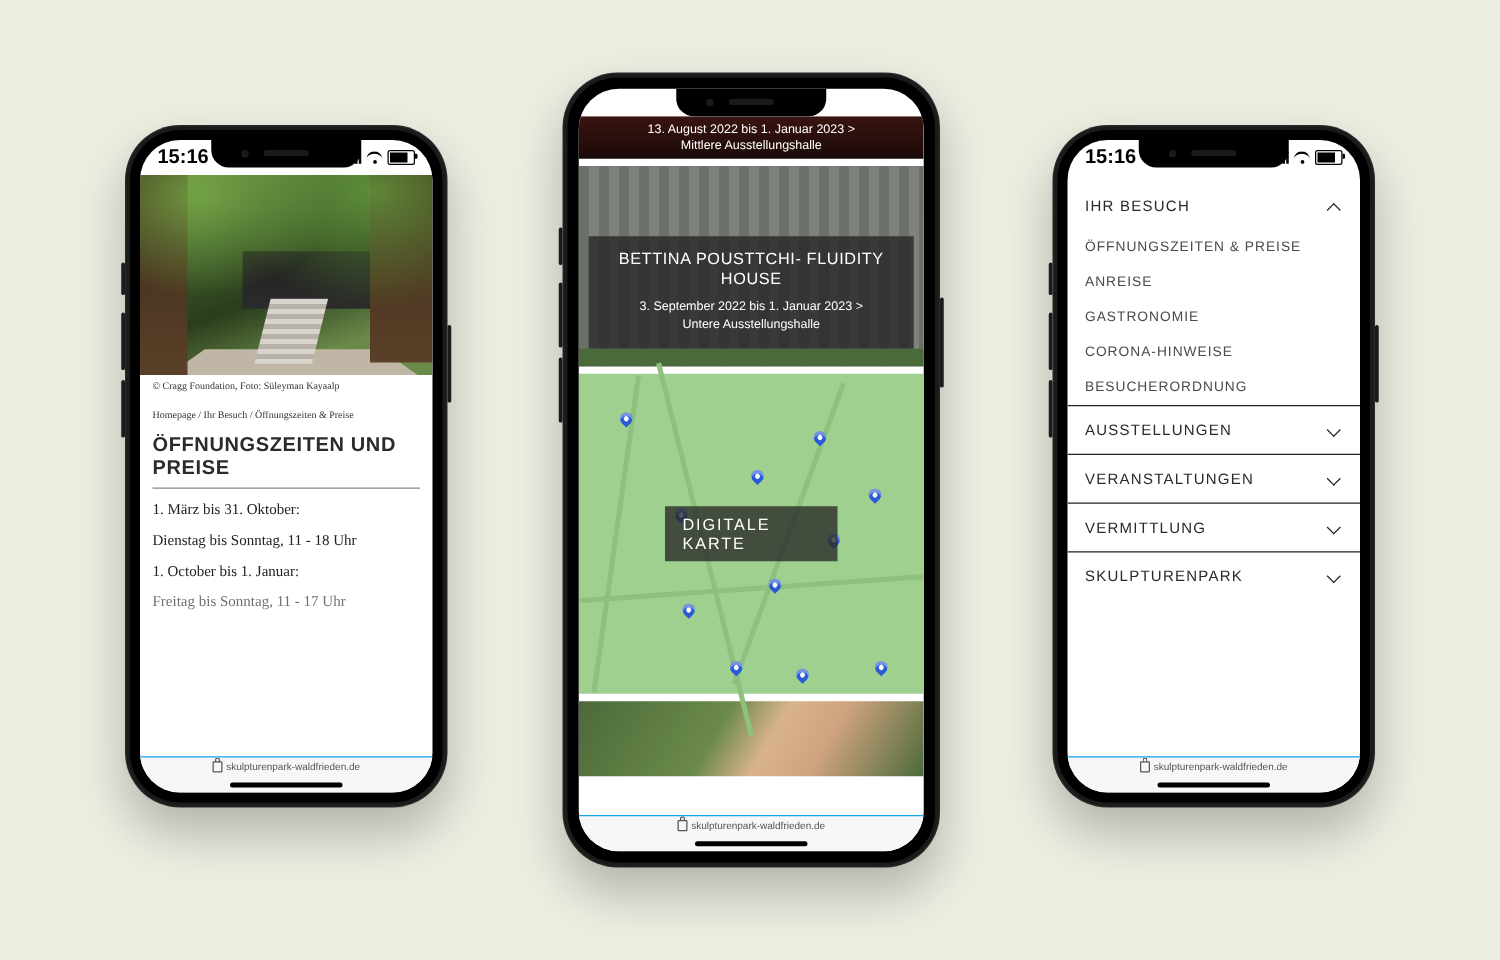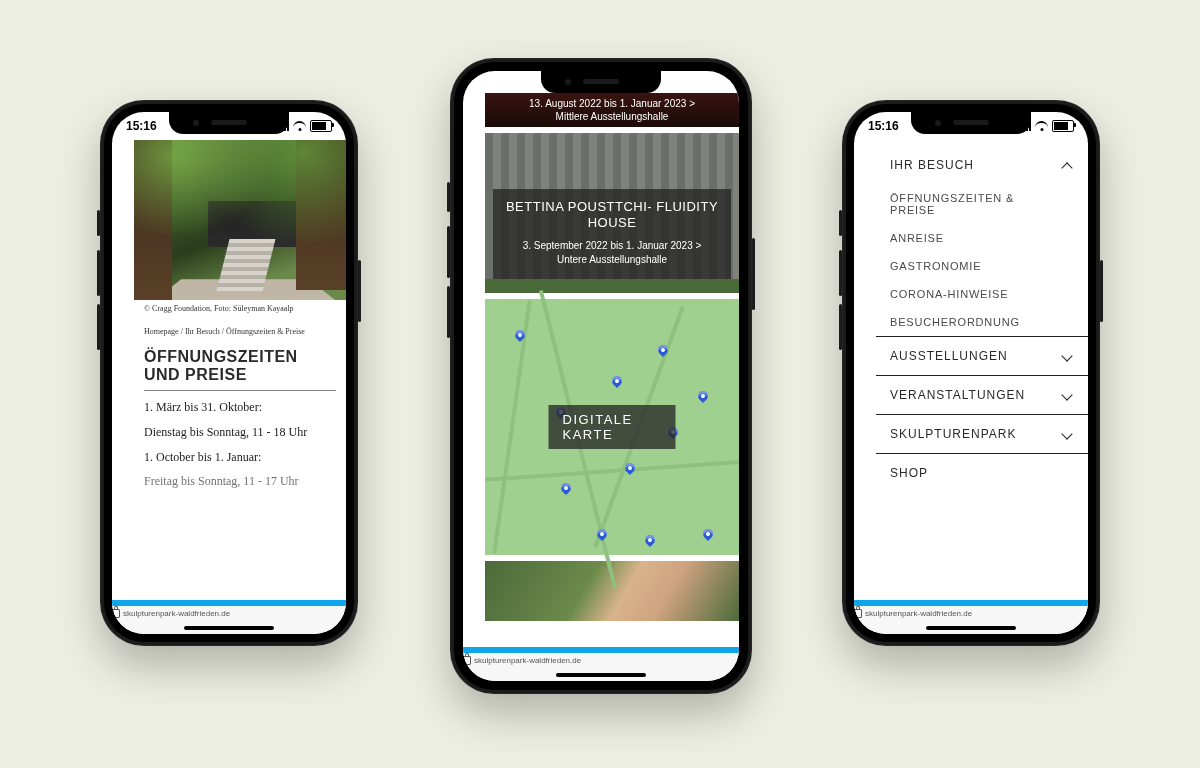--- a/index.html
+++ b/index.html
@@ -8,41 +8,41 @@
   
   .phone{position:absolute;border-radius:44px;background:#1b1b1b;box-shadow:0 20px 40px rgba(0,0,0,.25),inset 0 0 2px rgba(255,255,255,.2);}
   .phone .bezel{position:absolute;inset:4px;border-radius:40px;background:#000;}
   .phone .screen{position:absolute;background:#fff;overflow:hidden;border-radius:32px;}
   .phone .side-btn{position:absolute;background:#1b1b1b;border-radius:2px;}
 
   
   .notch{position:absolute;top:0;left:50%;transform:translateX(-50%);width:120px;height:22px;background:#000;border-bottom-left-radius:14px;border-bottom-right-radius:14px;z-index:30;}
   .notch::before{content:"";position:absolute;left:24px;top:8px;width:6px;height:6px;border-radius:50%;background:#1a1a1a;}
   .notch::after{content:"";position:absolute;left:50%;top:8px;transform:translateX(-50%);width:36px;height:5px;border-radius:3px;background:#1a1a1a;}
-  .status{position:absolute;top:0;left:0;right:0;height:28px;display:flex;justify-content:space-between;align-items:center;padding:0 14px;font-size:12px;font-weight:700;color:#000;z-index:20;}
+  .status{position:absolute;top:0;left:0;right:0;height:28px;display:flex;justify-content:space-between;align-items:center;padding:0 14px;font-size:16px;font-weight:700;color:#000;z-index:20;}
   .status.light{color:#fff;}
   .status .right{display:flex;align-items:center;gap:4px;}
   .sig{display:inline-flex;align-items:flex-end;gap:1px;}
   .sig i{display:block;width:2px;background:currentColor;}
   .sig i:nth-child(1){height:4px}.sig i:nth-child(2){height:6px}.sig i:nth-child(3){height:8px}.sig i:nth-child(4){height:10px}
   .wifi{width:13px;height:10px;position:relative;}
   .wifi::before{content:"";position:absolute;inset:0;border:2px solid currentColor;border-bottom:none;border-left:none;border-right:none;border-radius:10px 10px 0 0/10px 10px 0 0;}
   .wifi::after{content:"";position:absolute;left:50%;bottom:0;width:3px;height:3px;background:currentColor;border-radius:50%;transform:translateX(-50%);}
   .batt{width:20px;height:10px;border:1px solid currentColor;border-radius:2px;position:relative;}
   .batt::before{content:"";position:absolute;left:1px;top:1px;bottom:1px;width:14px;background:currentColor;}
   .batt::after{content:"";position:absolute;right:-3px;top:2px;width:2px;height:4px;background:currentColor;border-radius:0 1px 1px 0;}
 
   
-  .chrome{position:absolute;left:0;right:0;bottom:0;height:28px;background:#f7f7f7;border-top:6px solid #0ea5e9;display:flex;flex-direction:column;justify-content:flex-start;z-index:20;}
+  .chrome{position:absolute;left:0;right:0;bottom:0;height:28px;background:#f7f7f7;border-top:1px solid #0ea5e9;display:flex;flex-direction:column;align-items:center;justify-content:flex-start;z-index:20;}
   .chrome .url{font-size:8px;color:#555;margin-top:3px;display:flex;align-items:center;gap:3px;}
   .chrome .url .lock{width:6px;height:7px;border:1px solid #555;border-radius:1px;position:relative;}
   .chrome .url .lock::before{content:"";position:absolute;left:1px;top:-4px;width:2px;height:3px;border:1px solid #555;border-bottom:none;border-radius:3px 3px 0 0;}
   .chrome .home-ind{position:absolute;bottom:4px;left:50%;transform:translateX(-50%);width:90px;height:4px;background:#000;border-radius:3px;}
 
-  .content{position:absolute;top:28px;left:0;right:0;bottom:28px;overflow:hidden;font-family:Georgia,'Times New Roman',serif;color:#222;margin-left:22px;}
+  .content{position:absolute;top:28px;left:0;right:0;bottom:28px;overflow:hidden;font-family:Georgia,'Times New Roman',serif;color:#222;}
 
   
   .p1 .hero{height:160px;background:linear-gradient(160deg,#6b8a4a 0%,#3d5a2b 30%,#2a3d1c 55%,#6b8a4a 80%);position:relative;overflow:hidden;}
   .p1 .hero::before{content:"";position:absolute;left:35%;top:38%;width:110px;height:46px;background:linear-gradient(#1d1d1d,#2c2c2c);border-radius:2px;}
   .p1 .hero .stairs{position:absolute;left:42%;top:62%;width:46px;height:52px;background:repeating-linear-gradient(180deg,#d8d4cc 0 4px,#b6b2aa 4px 8px);transform:skewX(-14deg);}
   .p1 .hero .path{position:absolute;left:10%;bottom:0;width:85%;height:38px;background:#bfb6a5;transform:perspective(60px) rotateX(40deg);transform-origin:bottom;}
   .p1 .hero .tree{position:absolute;width:40px;height:160px;background:linear-gradient(180deg,#3b2a1a,#5a4028);}
   .p1 .hero .t1{left:-6px;top:0;width:44px;}
   .p1 .hero .t2{right:-10px;top:-10px;width:60px;}
   .p1 .hero .foliage{position:absolute;inset:0;background:radial-gradient(ellipse at 20% 10%,rgba(120,170,70,.85),transparent 40%),radial-gradient(ellipse at 80% 8%,rgba(100,150,60,.85),transparent 45%);}
@@ -238,25 +238,26 @@
           <div class="sub">BESUCHERORDNUNG</div>
           <div class="row">
             <span>AUSSTELLUNGEN</span>
             <span class="chev"></span>
           </div>
           <div class="row">
             <span>VERANSTALTUNGEN</span>
             <span class="chev"></span>
           </div>
           <div class="row">
+            <span>VERMITTLUNG</span>
+            <span class="chev"></span>
+          </div>
+          <div class="row">
             <span>SKULPTURENPARK</span>
             <span class="chev"></span>
-          </div>
-          <div class="row">
-            <span>SHOP</span>
           </div>
         </div>
 
     <div class="chrome">
       <div class="url">
             <span class="lock"></span>
             <span>skulpturenpark-waldfrieden.de</span>
           </div>
       <div class="home-ind"></div>
     </div>

